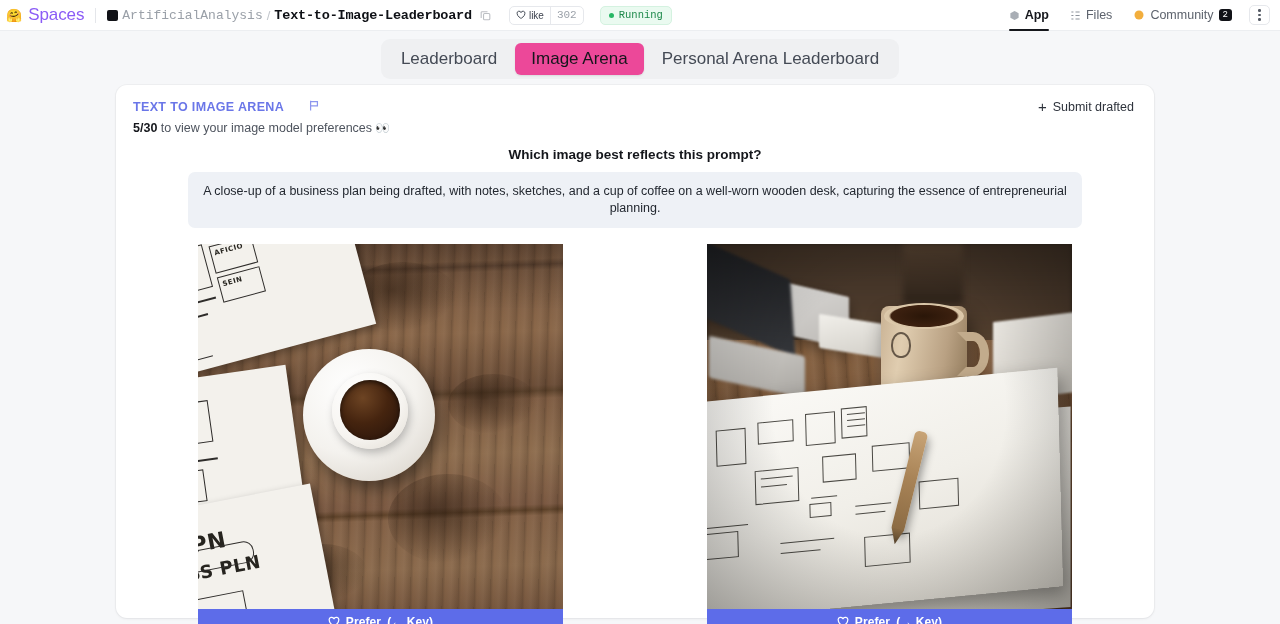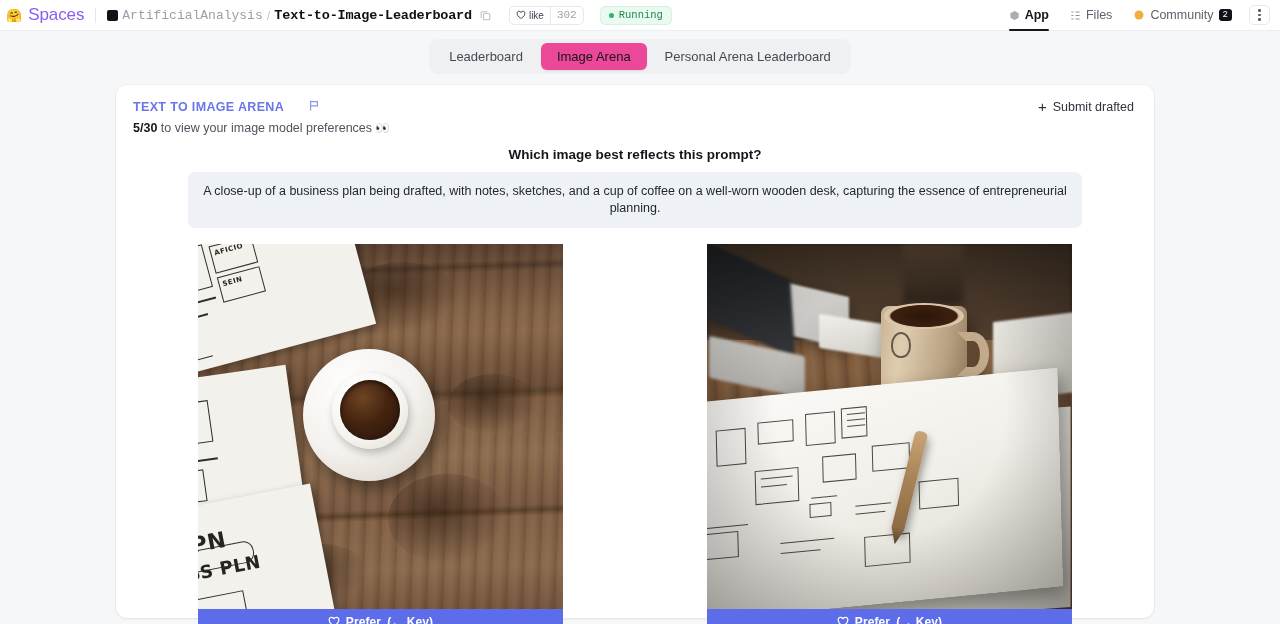--- a/index.html
+++ b/index.html
@@ -81,21 +81,21 @@
   }
   .kebab i { width: 2.5px; height: 2.5px; border-radius: 50%; background: #555b65; display: block; }
 
   
   .tabs-row { display: flex; justify-content: center; padding-top: 8px; }
   .tabs-shell {
     background: #eff0f2; border-radius: 9px; padding: 4px;
     display: flex; gap: 2px;
   }
   .tab {
-    padding: 6px 16px; border-radius: 6px; font-size: 13px;
+    padding: 6px 16px; border-radius: 6px; font-size: 17px;
     color: #444a55; white-space: nowrap;
   }
   .tab.selected { background: #ec4899; color: #14161b; box-shadow: 0 1px 2px rgba(16,18,24,.10); }
 
   
   .card {
     position: absolute; left: 116px; top: 85px; width: 1038px; height: 533px;
     background: #ffffff; border-radius: 11px;
     box-shadow: 0 1px 3px rgba(20,22,30,.06), 0 0 0 1px rgba(20,22,30,.03);
   }

